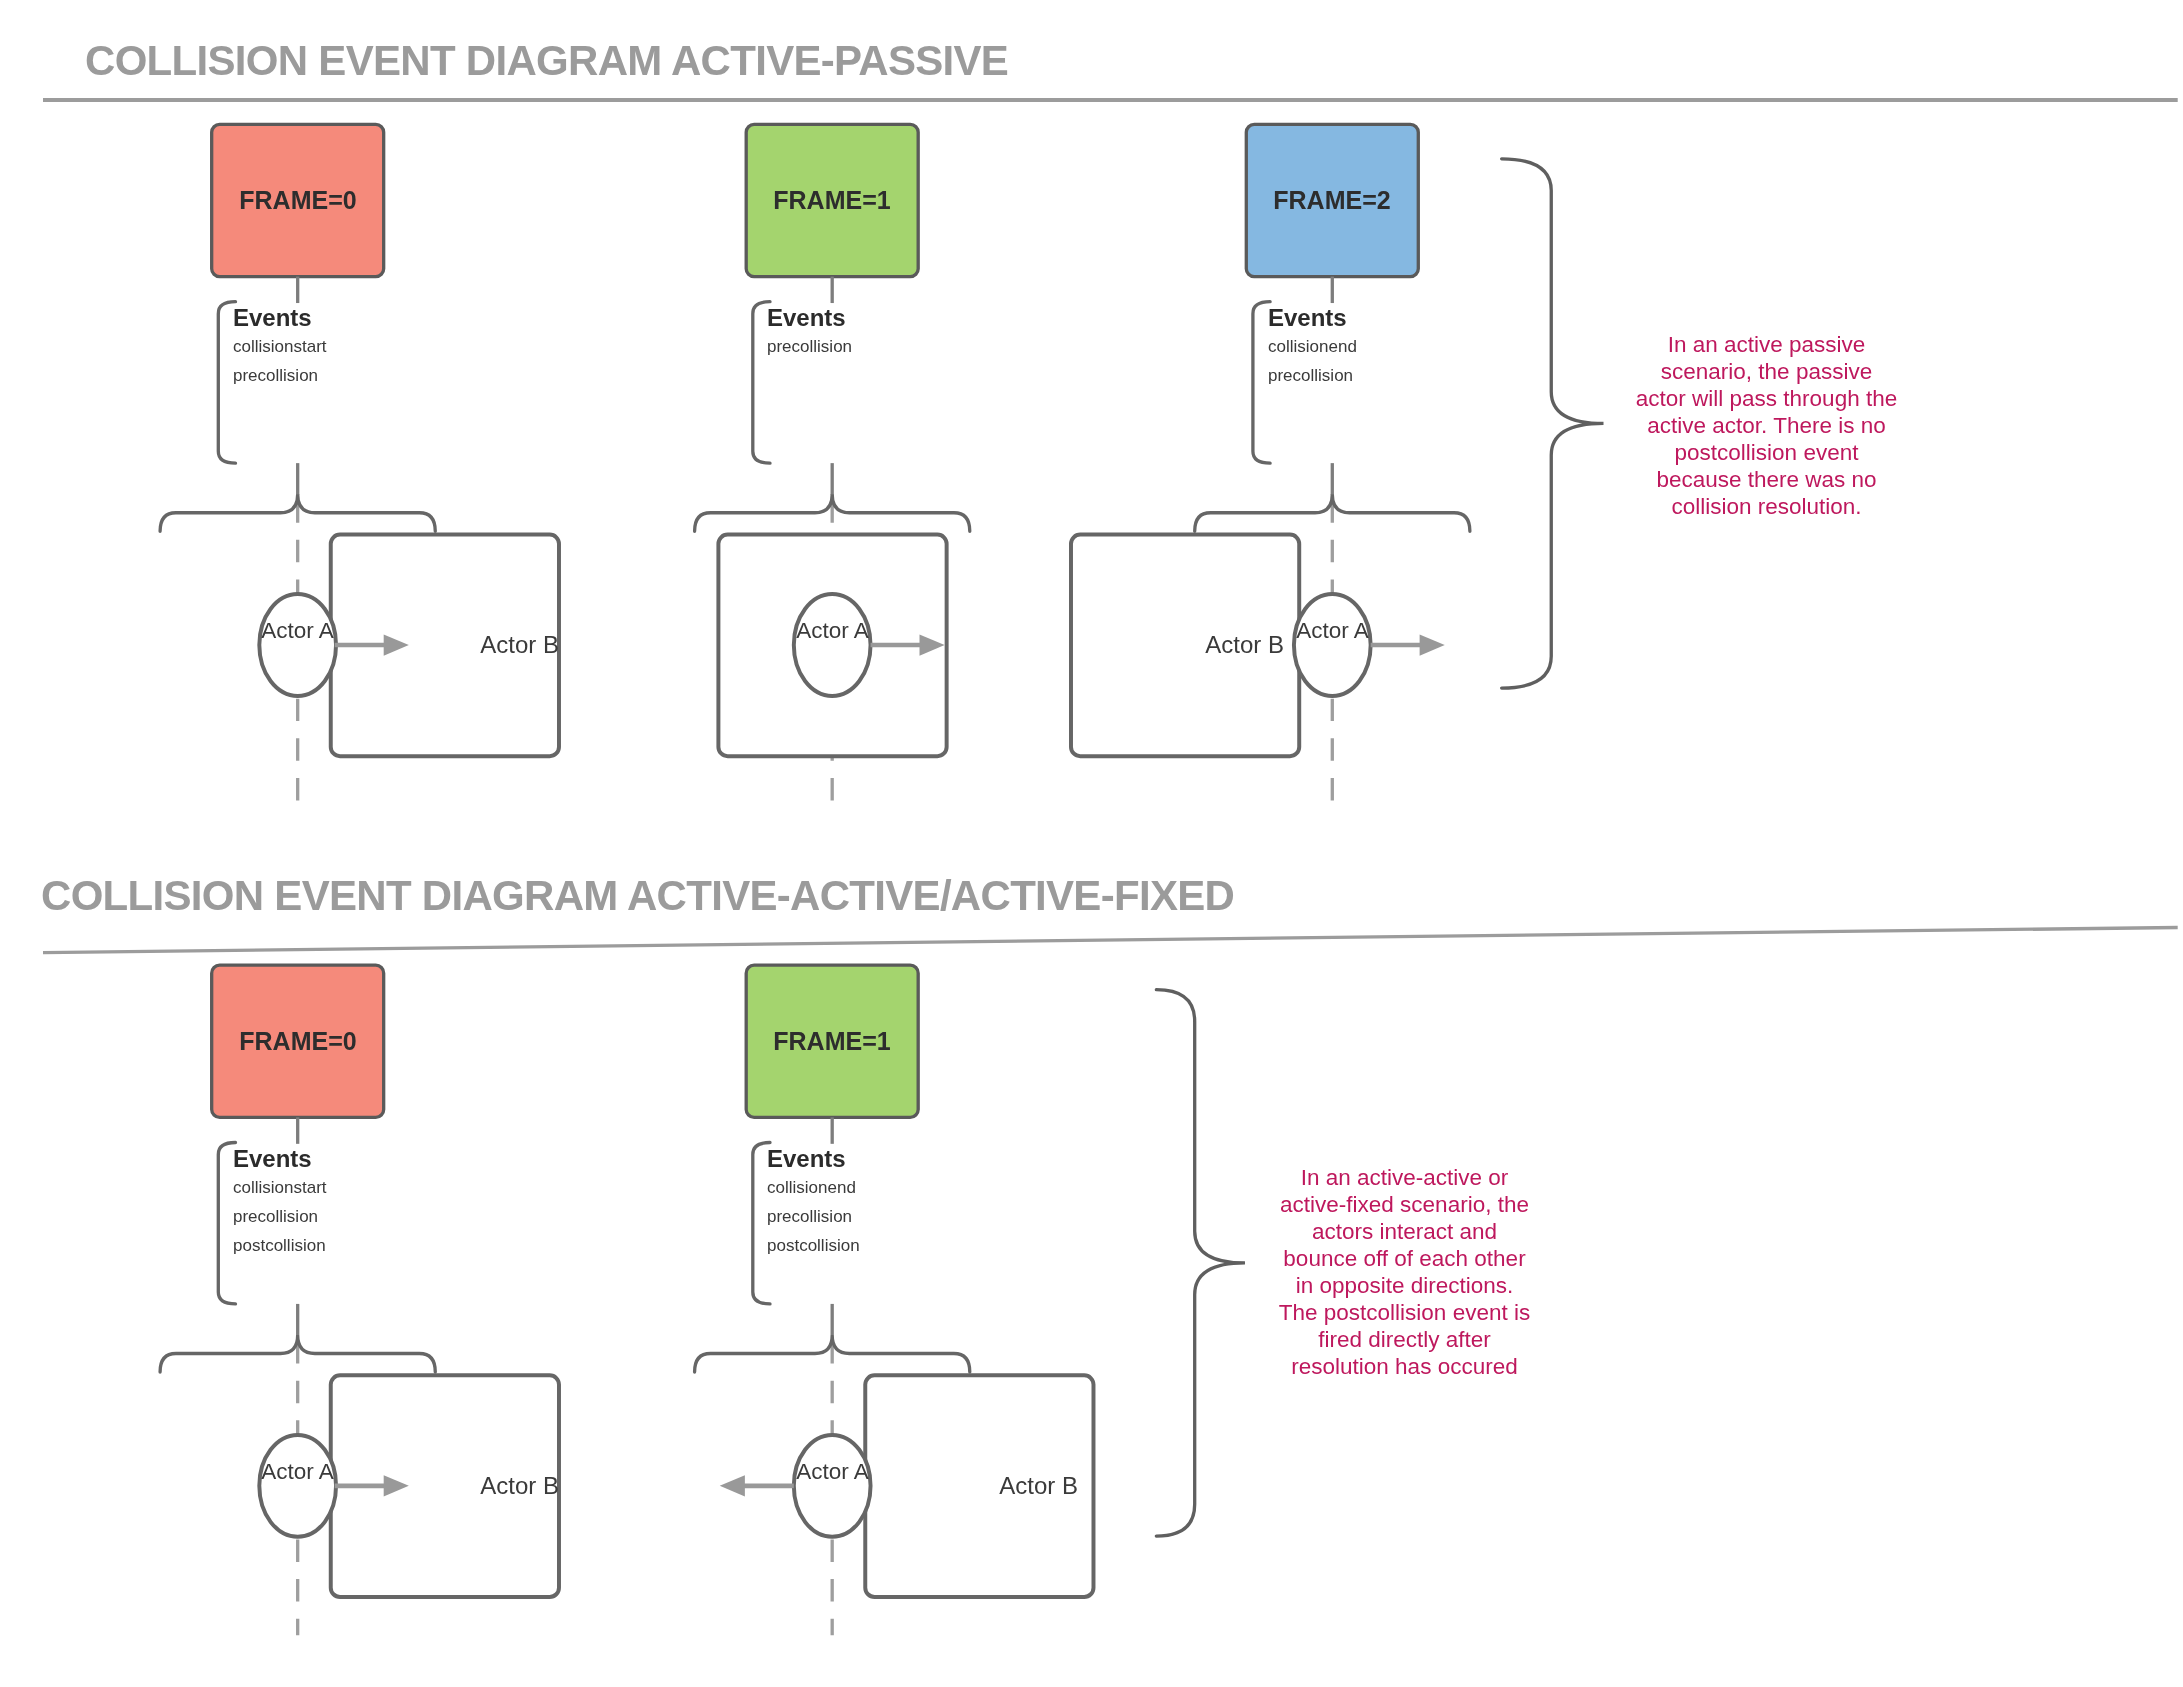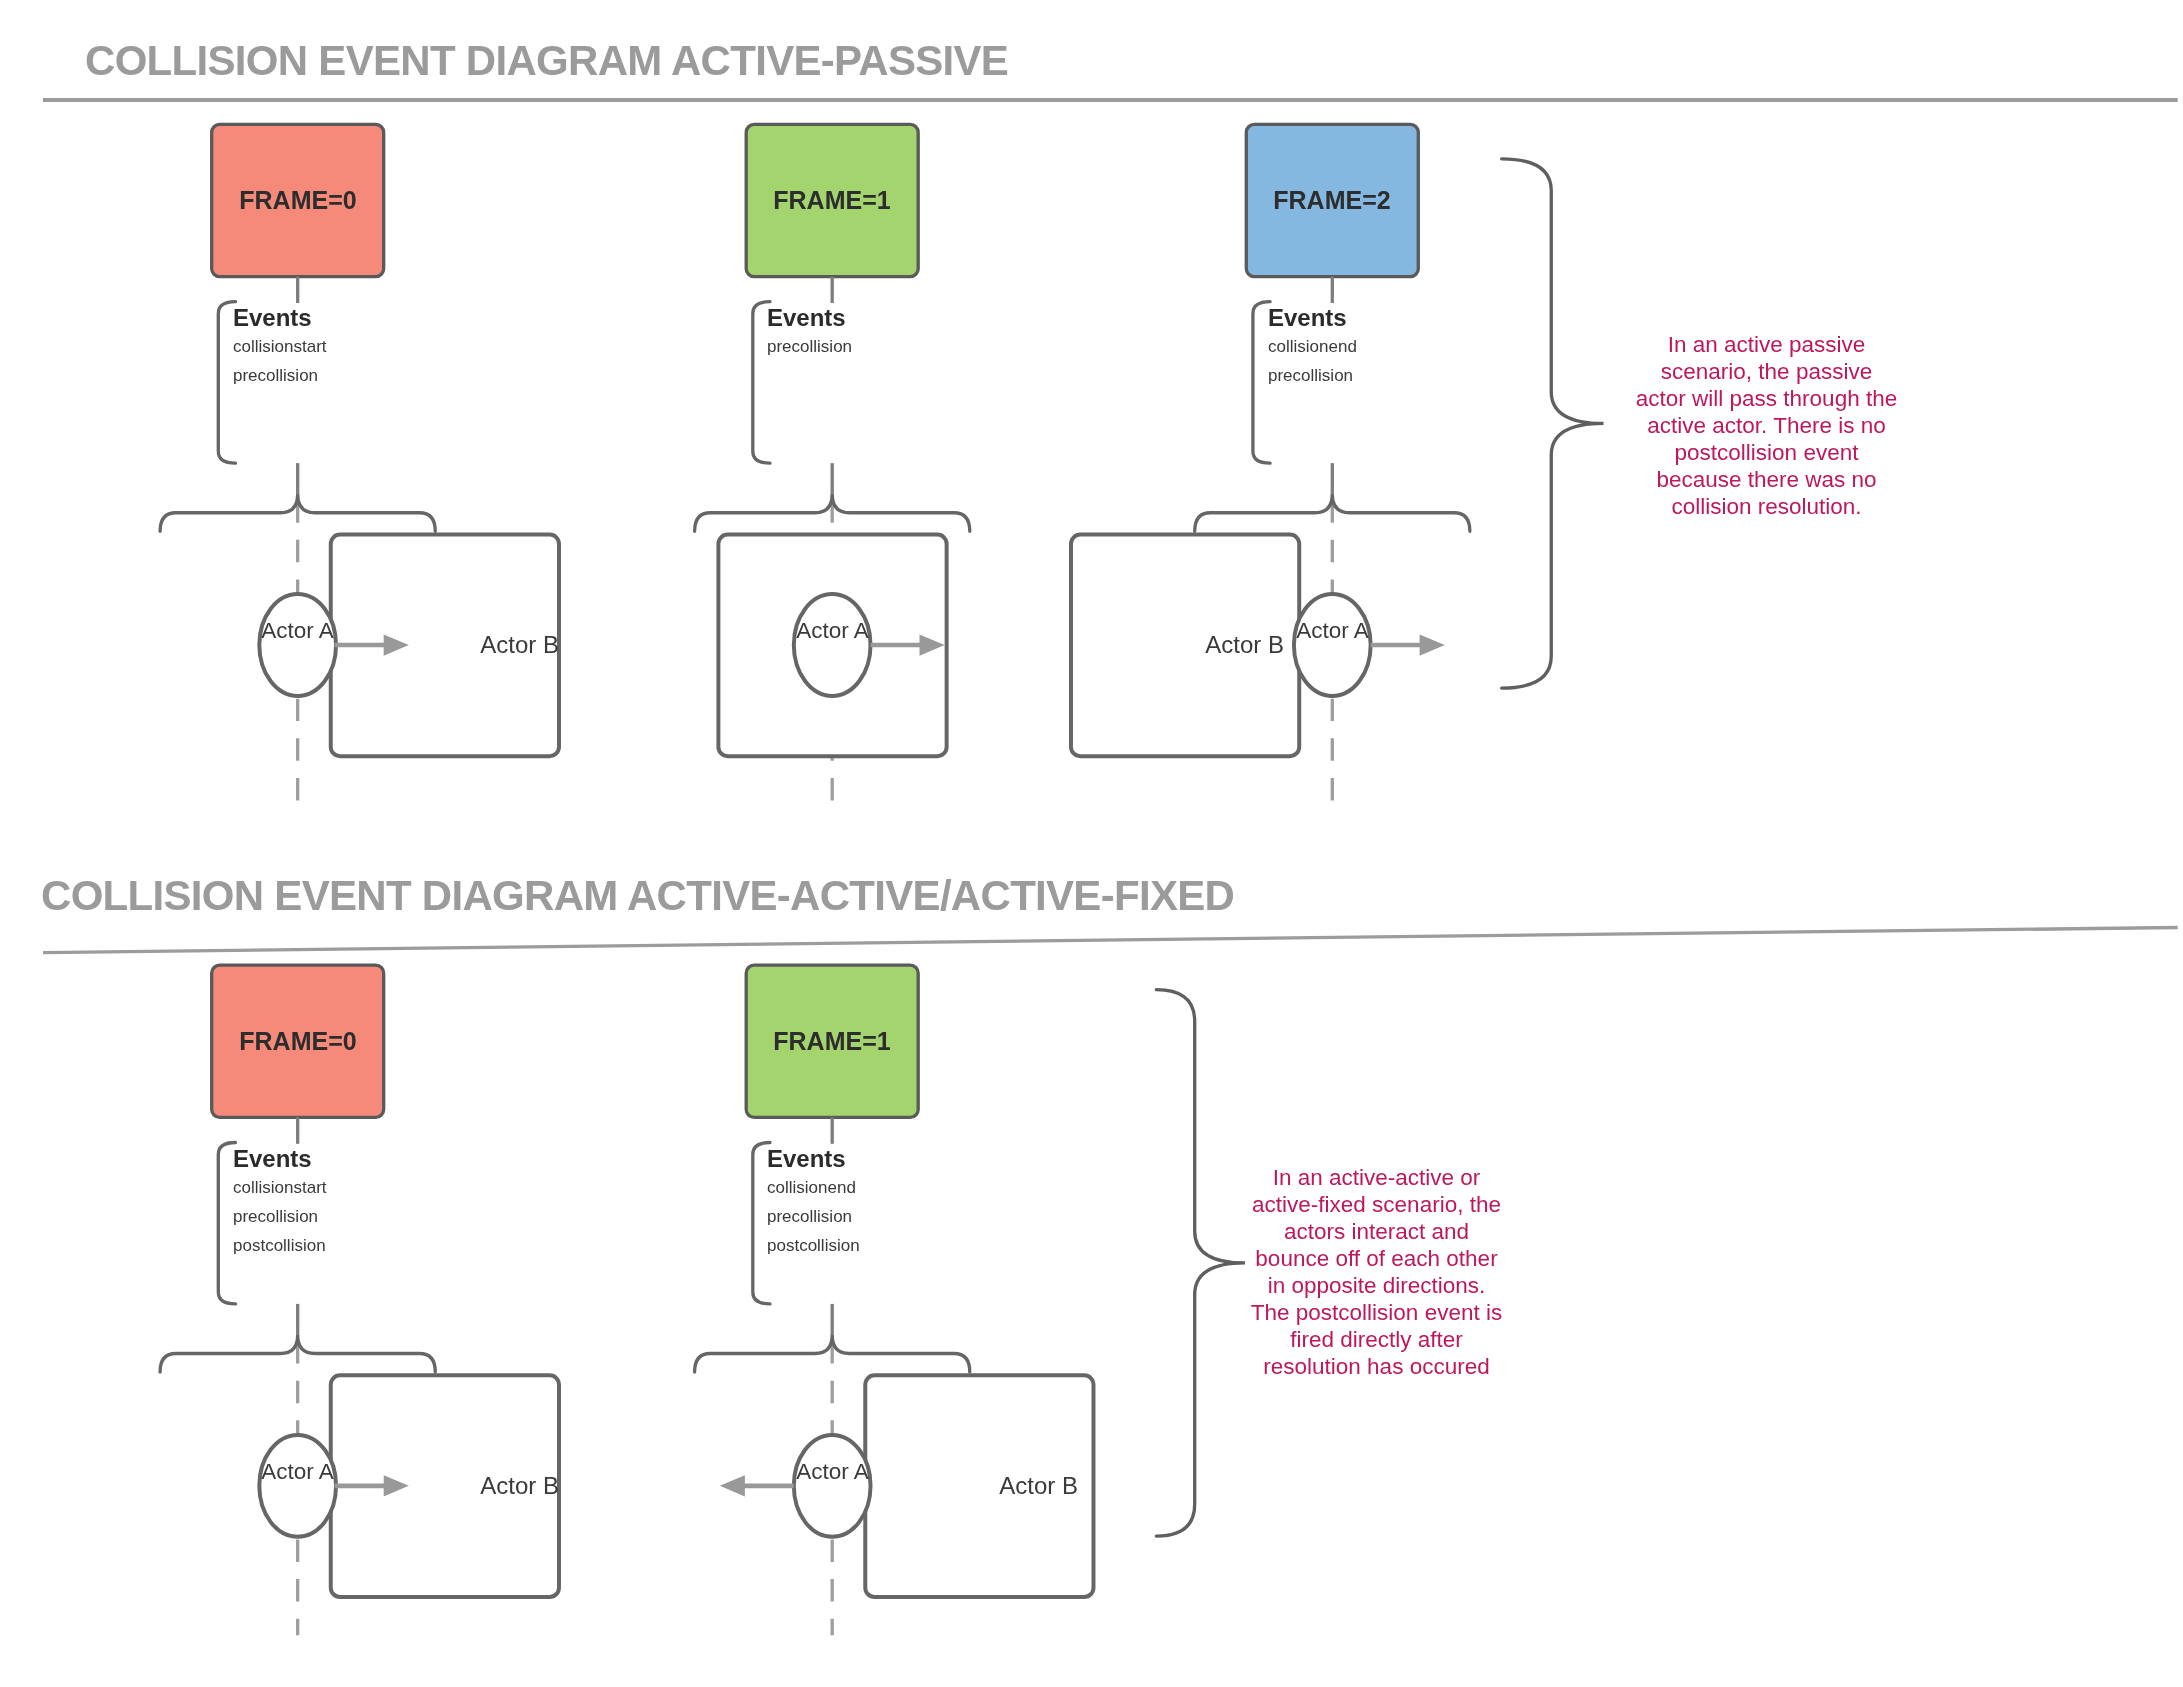--- a/index.html
+++ b/index.html
@@ -160,21 +160,21 @@
     <div>precollision</div>
     <div>postcollision</div>
   </div>
 
 <div class="txt actor-a-label" style="left:258px;top:1458px;">Actor A</div>
 <div class="txt actor-a-label" style="left:793px;top:1458px;">Actor A</div>
 
 <div class="txt actor-b-label" style="left:361px;top:1472px;">Actor B</div>
 <div class="txt actor-b-label" style="left:880px;top:1472px;">Actor B</div>
 
-<div class="txt annotation" style="left:1223px;top:1164px;width:307px;">In an active-active or
+<div class="txt annotation" style="left:1251px;top:1164px;width:307px;">In an active-active or
 active-fixed scenario, the
 actors interact and
 bounce off of each other
 in opposite directions.
 The postcollision event is
 fired directly after
 resolution has occured</div>
 
 
 </body></html>

